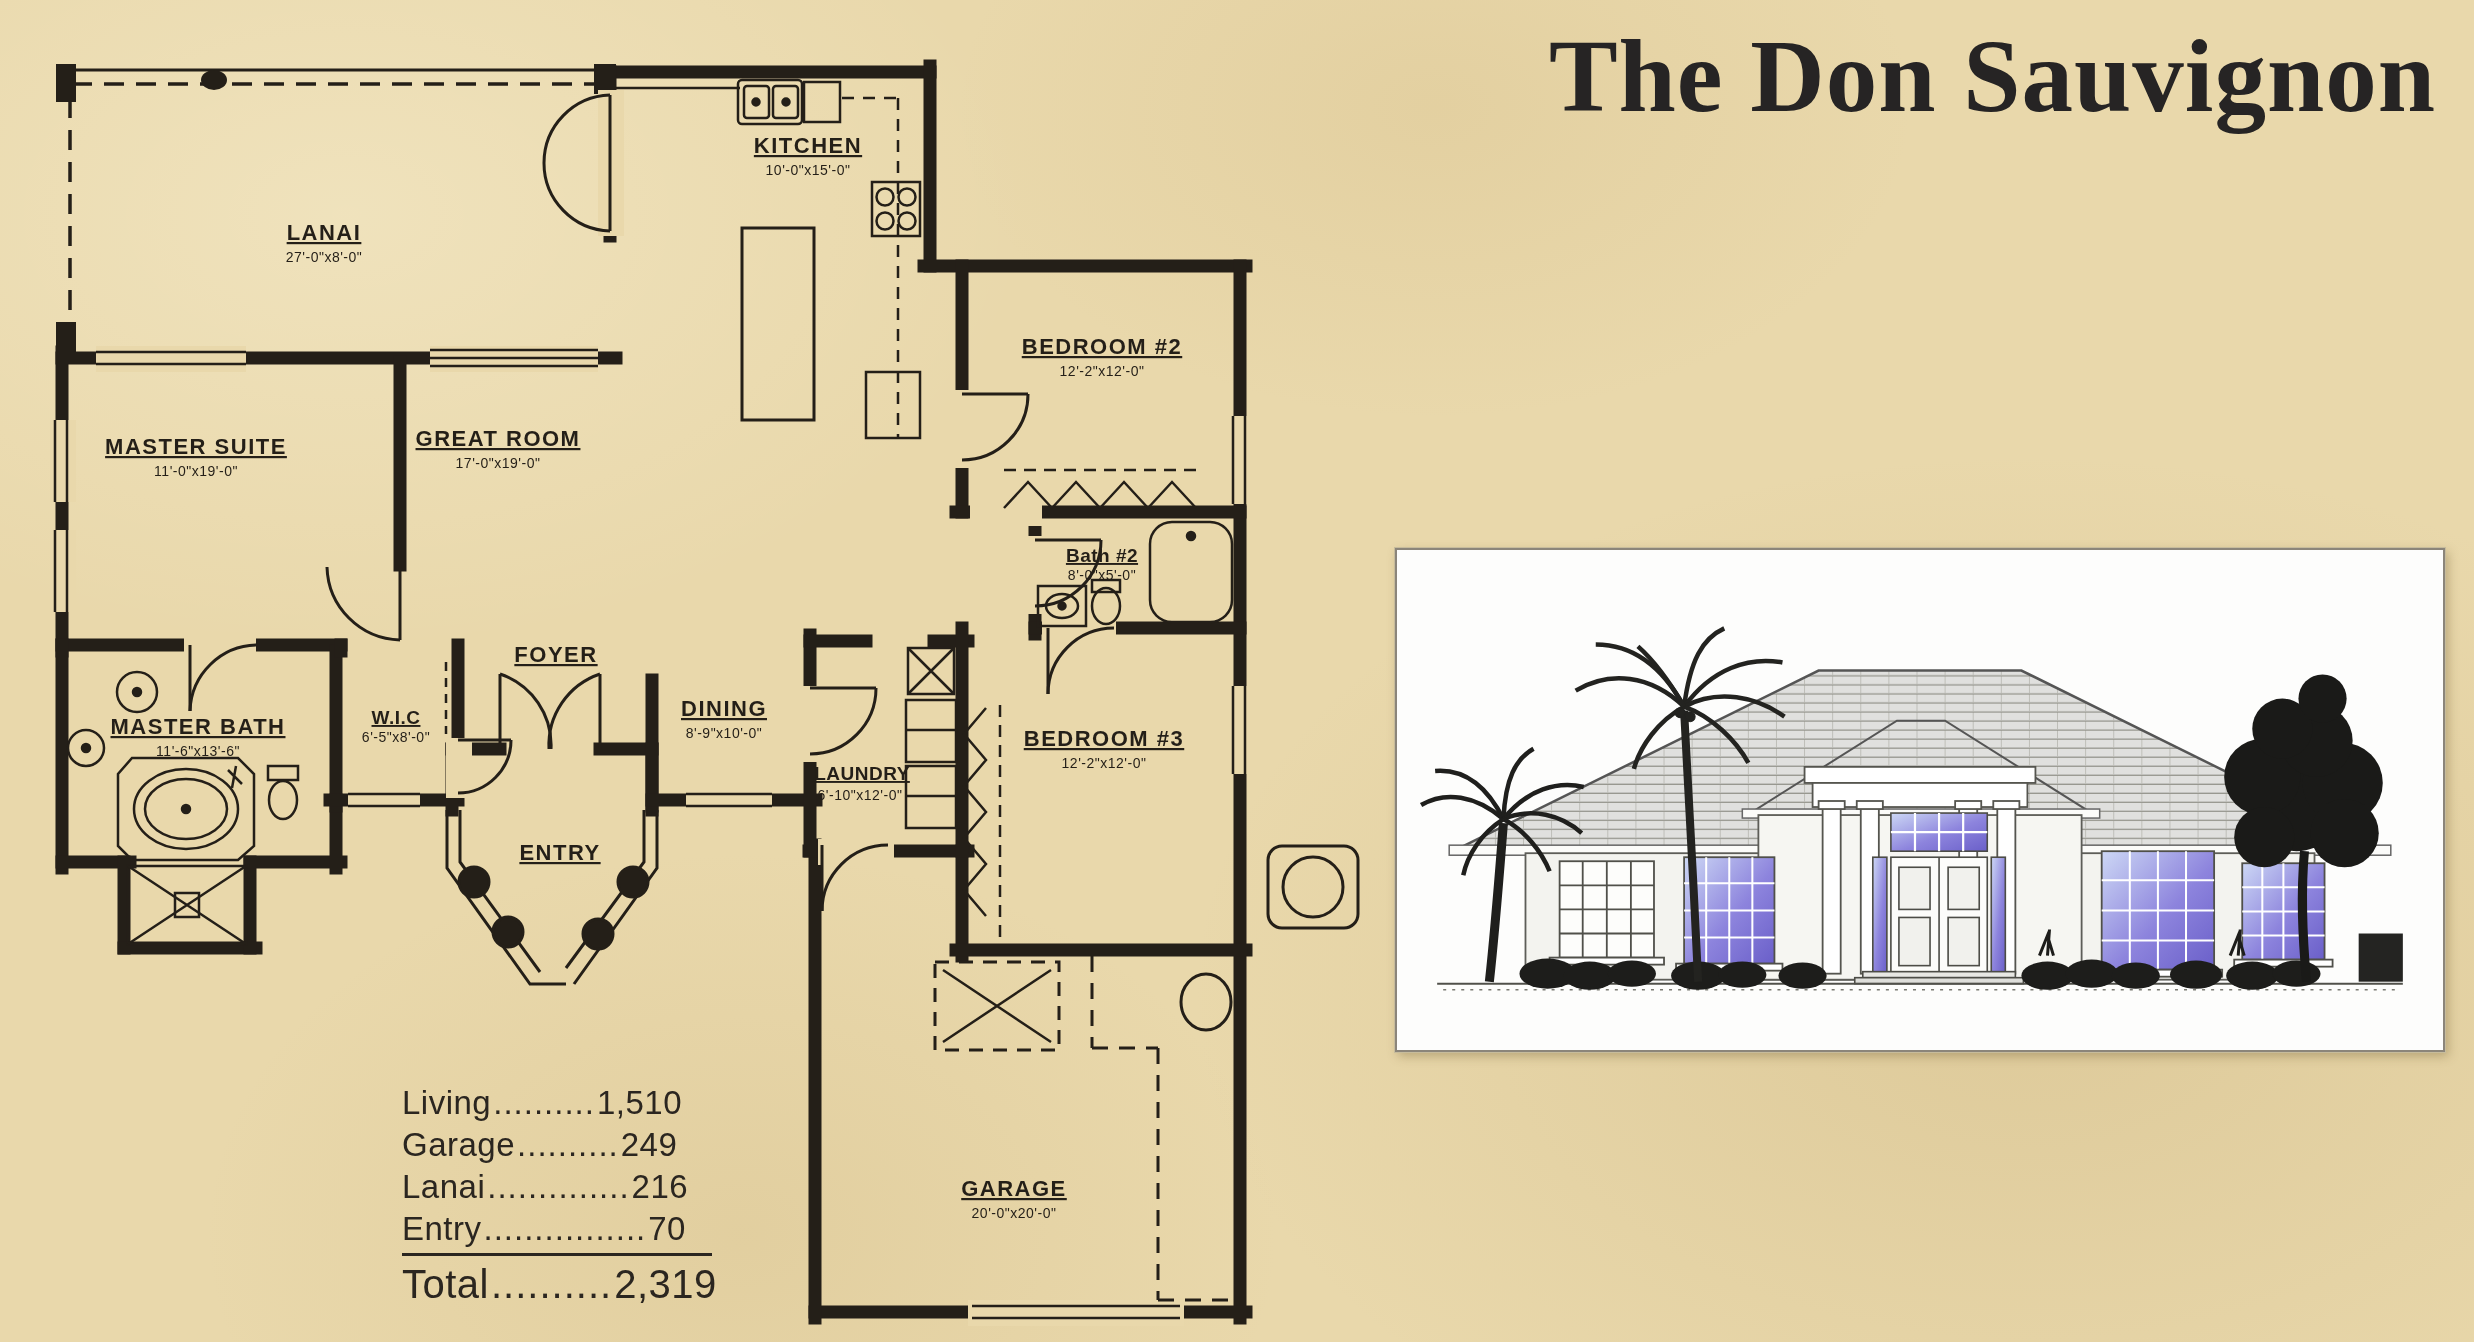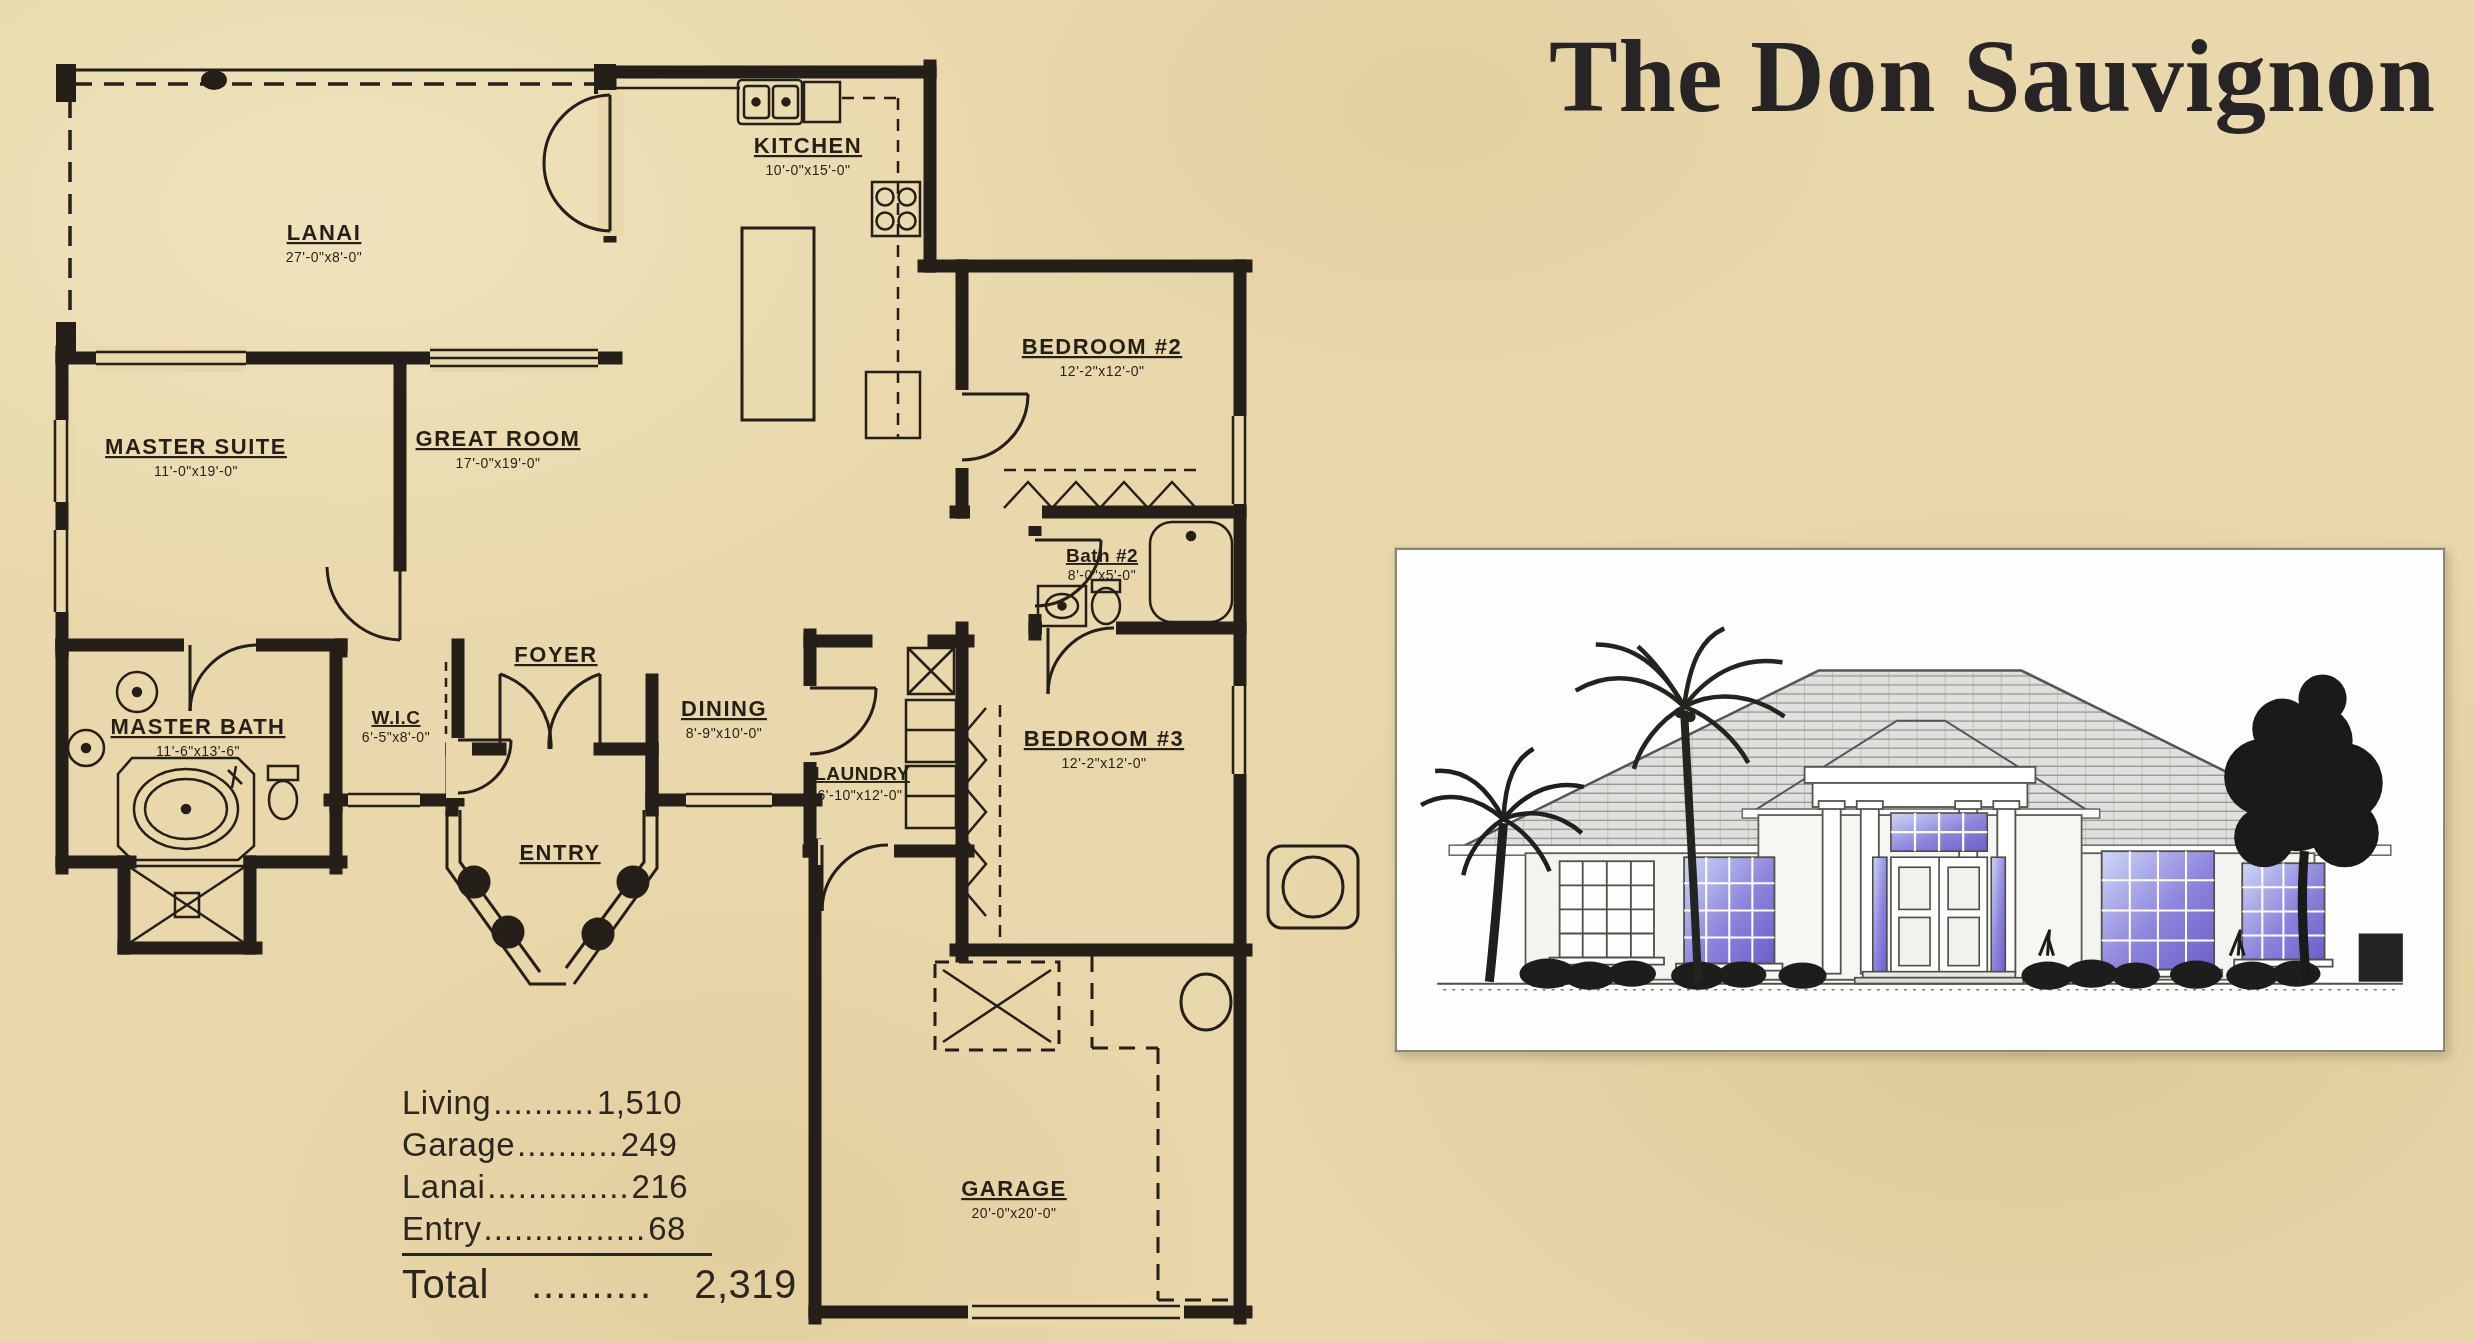--- a/index.html
+++ b/index.html
@@ -29,21 +29,21 @@
   }
   .title-block .subtitle{
     margin:6px 26px 0 0;font-family:"Liberation Serif",serif;font-style:italic;font-weight:700;
     font-size:55px;text-align:right;letter-spacing:1px;
   }
 
   
   .area-table{position:absolute;left:402px;top:1082px;width:310px;color:#2b2620;text-align:right;}
   .area-row{display:flex;align-items:baseline;font-size:33px;line-height:42px;font-weight:400;letter-spacing:.5px;}
   .area-row .dots{letter-spacing:1px;margin:0 2px;}
-  .area-row.total{border-top:3px solid #2b2620;font-size:40px;line-height:52px;margin-top:3px;padding-top:2px;width:100%;gap:40px;}
+  .area-row.total{border-top:3px solid #2b2620;font-size:40px;line-height:52px;margin-top:3px;padding-top:2px;width:100%;}
 
   
   .elevation{
     position:absolute;left:1395px;top:548px;width:1046px;height:500px;
     background:#fdfdfc;border:2px solid #8b857a;
     box-shadow:0 0 0 1px #c7bc9c, 3px 4px 10px rgba(96,76,34,.35);
   }
   .elevation svg{display:block;width:100%;height:100%;}
 </style>
 </head>
@@ -349,21 +349,21 @@
       <span>249</span>
     </div>
     <div class="area-row">
       <span>Lanai</span>
       <span class="dots">..............</span>
       <span>216</span>
     </div>
     <div class="area-row">
       <span>Entry</span>
       <span class="dots">................</span>
-      <span>68</span>
+      <span>70</span>
     </div>
     <div class="area-row total">
       <span>Total</span>
       <span class="dots">..........</span>
       <span>2,319</span>
     </div>
   </div>
 
   <div class="elevation">
     <svg viewBox="0 0 1042 498">

